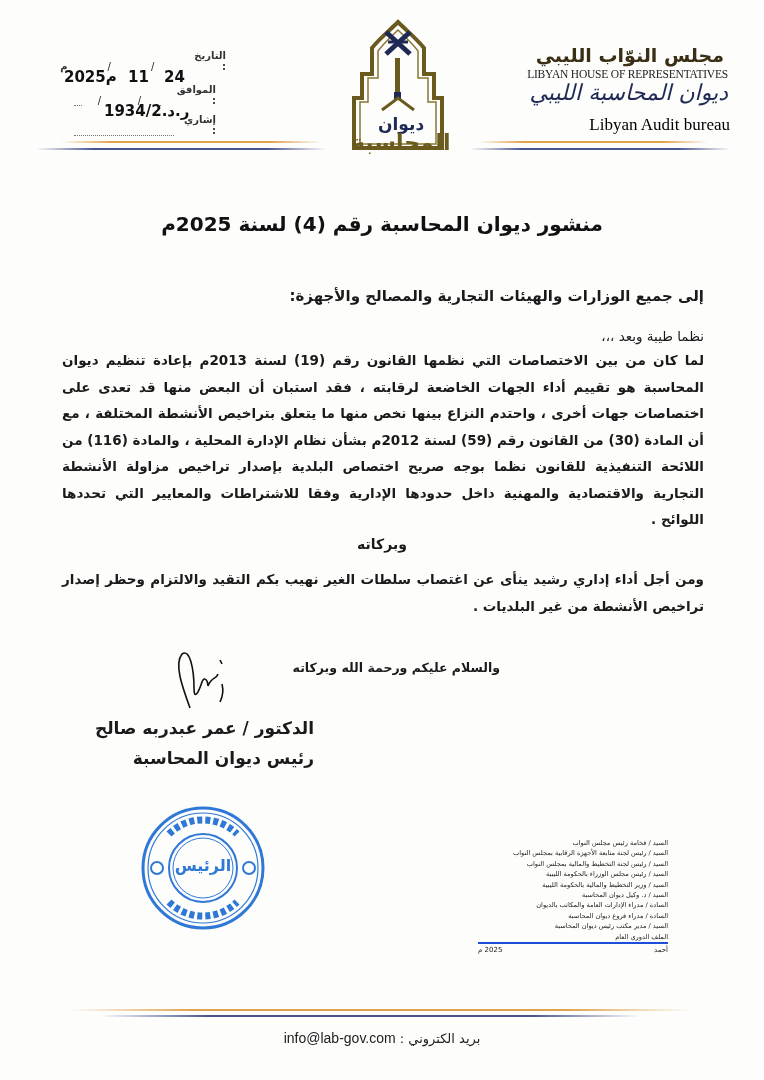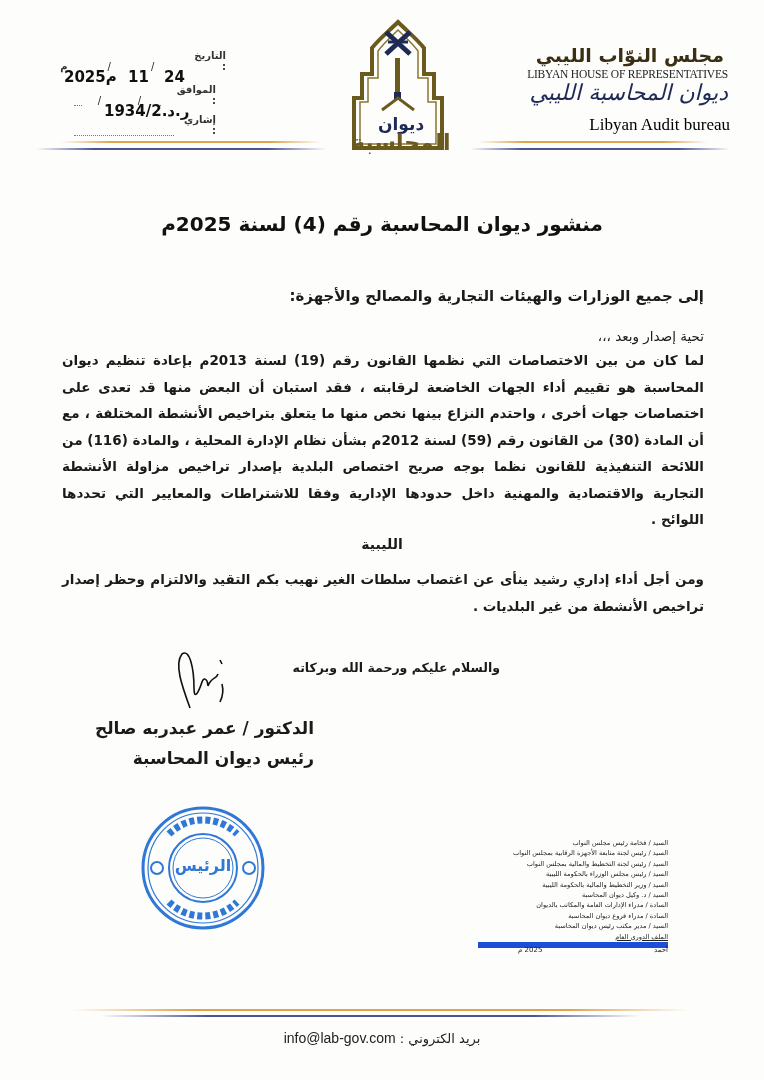--- a/index.html
+++ b/index.html
@@ -37,21 +37,21 @@
   .therefore { left: 0; width: 764px; top: 536px; text-align: center; font-weight: bold; font-size: 14px; direction: rtl; }
   .p2 { top: 566px; }
   .closing { right: 264px; top: 660px; font-size: 12.5px; font-weight: 600; direction: rtl; }
   .sig-name { right: 450px; top: 718px; font-size: 17px; font-weight: bold; direction: rtl; }
   .sig-title { right: 450px; top: 748px; font-size: 17px; font-weight: bold; direction: rtl; letter-spacing: 1px; }
 
   .stamp { left: 139px; top: 804px; width: 128px; height: 128px; }
 
   .cc { right: 96px; top: 838px; width: 190px; direction: rtl; font-size: 6.6px; line-height: 10.4px; color: #222; }
   .cc-item { white-space: nowrap; overflow: hidden; }
-  .cc-last { border-bottom: 6px solid #1d4ed8; text-decoration: underline; }
+  .cc-last { border-bottom: 2px solid #1d4ed8; }
   .cc-foot { right: 96px; top: 946px; width: 190px; direction: rtl; font-size: 7px; color: #222; display: flex; justify-content: space-between; }
 
   .footer-email { left: 0; width: 764px; top: 1030px; text-align: center; font-size: 13px; color: #222; direction: rtl; }
   .footer-email .em { font-family: "Liberation Sans", sans-serif; font-size: 14px; direction: ltr; unicode-bidi: embed; }
 </style>
 </head>
 <body>
 
 <div class="abs rtl" style="left:66px; top:50px; width:160px;">
   <div style="display:flex; align-items:flex-end; gap:20px;">
@@ -106,23 +106,23 @@
 <div class="abs hdr-cal rtl">ديوان المحاسبة الليبي</div>
 <div class="abs hdr-en2">Libyan Audit bureau</div>
 
 <div class="abs sep gold" style="left:60px; top:141px; width:262px;"></div>
 <div class="abs sep navy" style="left:36px; top:148px; width:290px;"></div>
 <div class="abs sep gold" style="left:478px; top:141px; width:230px;"></div>
 <div class="abs sep navy" style="left:470px; top:148px; width:260px;"></div>
 
 <div class="abs title">منشور ديوان المحاسبة رقم (4) لسنة 2025م</div>
 <div class="abs recipient">إلى جميع الوزارات والهيئات التجارية والمصالح والأجهزة:</div>
-<div class="abs greet">تحية إصدار وبعد ،،،</div>
+<div class="abs greet">نظما طيبة وبعد ،،،</div>
 <div class="abs para p1">لما كان من بين الاختصاصات التي نظمها القانون رقم (19) لسنة 2013م بإعادة تنظيم ديوان المحاسبة هو تقييم أداء الجهات الخاضعة لرقابته ، فقد استبان أن البعض منها قد تعدى على اختصاصات جهات أخرى ، واحتدم النزاع بينها نخص منها ما يتعلق بتراخيص الأنشطة المختلفة ، مع أن المادة (30) من القانون رقم (59) لسنة 2012م بشأن نظام الإدارة المحلية ، والمادة (116) من اللائحة التنفيذية للقانون نظما بوجه صريح اختصاص البلدية بإصدار تراخيص مزاولة الأنشطة التجارية والاقتصادية والمهنية داخل حدودها الإدارية وفقا للاشتراطات والمعايير التي تحددها اللوائح .</div>
-<div class="abs therefore">الليبية</div>
+<div class="abs therefore">وبركاته</div>
 <div class="abs para p2">ومن أجل أداء إداري رشيد ينأى عن اغتصاب سلطات الغير نهيب بكم التقيد والالتزام وحظر إصدار تراخيص الأنشطة من غير البلديات .</div>
 <div class="abs closing">والسلام عليكم ورحمة الله وبركاته</div>
 
 <svg class="abs" style="left:168px; top:646px;" width="70" height="70" viewBox="0 0 70 70">
   <path d="M22 62 C14 40,6 18,14 8 C22 2,26 24,26 42 C26 54,30 48,34 36 C36 30,40 34,40 40 M40 40 C44 30,48 34,50 28 M54 38 C56 46,54 52,52 56 M52 14 L54 18" fill="none" stroke="#111" stroke-width="1.6"></path>
 </svg>
 <div class="abs sig-name">الدكتور / عمر عبدربه صالح</div>
 <div class="abs sig-title">رئيس ديوان المحاسبة</div>
 
 <div class="abs stamp">
@@ -146,21 +146,21 @@
   <div class="cc-item">السيد / رئيس مجلس الوزراء بالحكومة الليبية</div>
   <div class="cc-item">السيد / وزير التخطيط والمالية بالحكومة الليبية</div>
   <div class="cc-item">السيد / د. وكيل ديوان المحاسبة</div>
   <div class="cc-item">السادة / مدراء الإدارات العامة والمكاتب بالديوان</div>
   <div class="cc-item">السادة / مدراء فروع ديوان المحاسبة</div>
   <div class="cc-item">السيد / مدير مكتب رئيس ديوان المحاسبة</div>
   <div class="cc-item cc-last">الملف الدوري العام</div>
 </div>
 <div class="abs cc-foot">
   <span>أحمد</span>
-  <span style="margin-left:40px;text-align:right;">2025 م</span>
+  <span style="text-align:right;">2025 م</span>
 </div>
 
 <div class="abs sep gold" style="left:70px; top:1009px; width:620px;"></div>
 <div class="abs sep navy" style="left:100px; top:1015px; width:540px;"></div>
 <div class="abs footer-email">
   <span>بريد الكتروني :</span>
   <span class="em">info@lab-gov.com</span>
 </div>
 
 </body></html>

